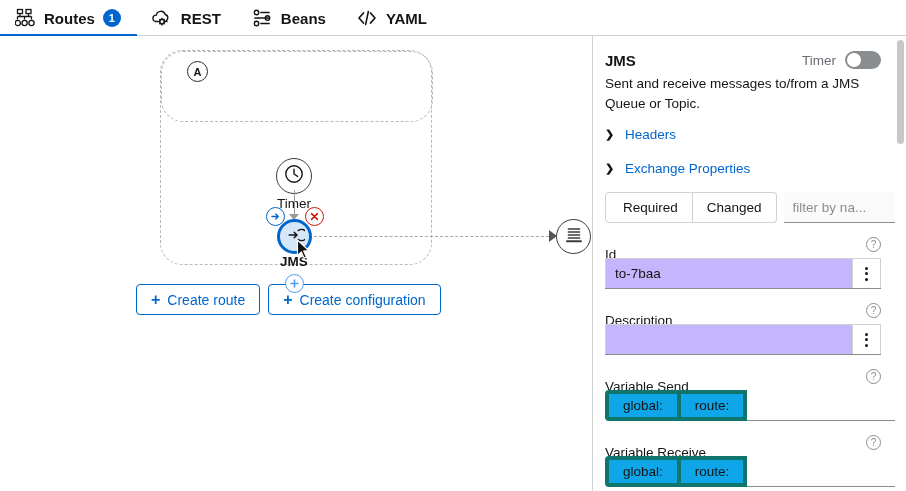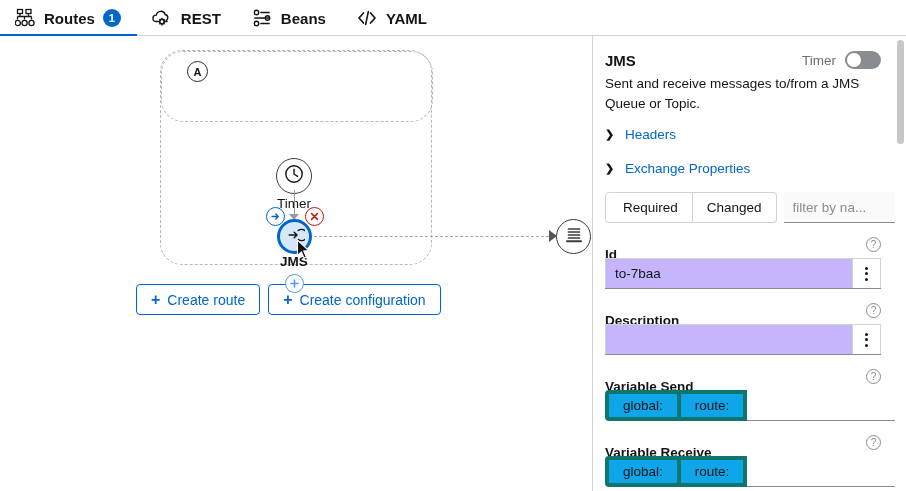--- a/index.html
+++ b/index.html
@@ -211,21 +211,21 @@
     border: none; border-bottom: 1.5px solid #8a8d90;
     background: #fafafa;
     font-size: 13.5px; color: #151515;
     padding: 0 9px;
     font-family: "Liberation Sans", sans-serif;
   }
   .finput::placeholder { color: #8a8d90; }
 
   .field { margin-top: 11px; }
   .field-head { display: flex; align-items: center; justify-content: space-between; height: 20px; }
-  .field-label { font-size: 13.5px; font-weight: 700; color: #151515; margin-top: 20px; }
+  .field-label { font-size: 13.5px; font-weight: 400; color: #151515; margin-top: 20px; }
   .help-ico {
     width: 15px; height: 15px; border-radius: 50%;
     border: 1.2px solid #8a8d90; color: #8a8d90;
     font-size: 10px; display: flex; align-items: center; justify-content: center;
     cursor: pointer;
   }
   .inputrow {
     display: flex; align-items: stretch; margin-top: 4px;
     height: 31px;
     border-bottom: 1.5px solid #8a8d90;

